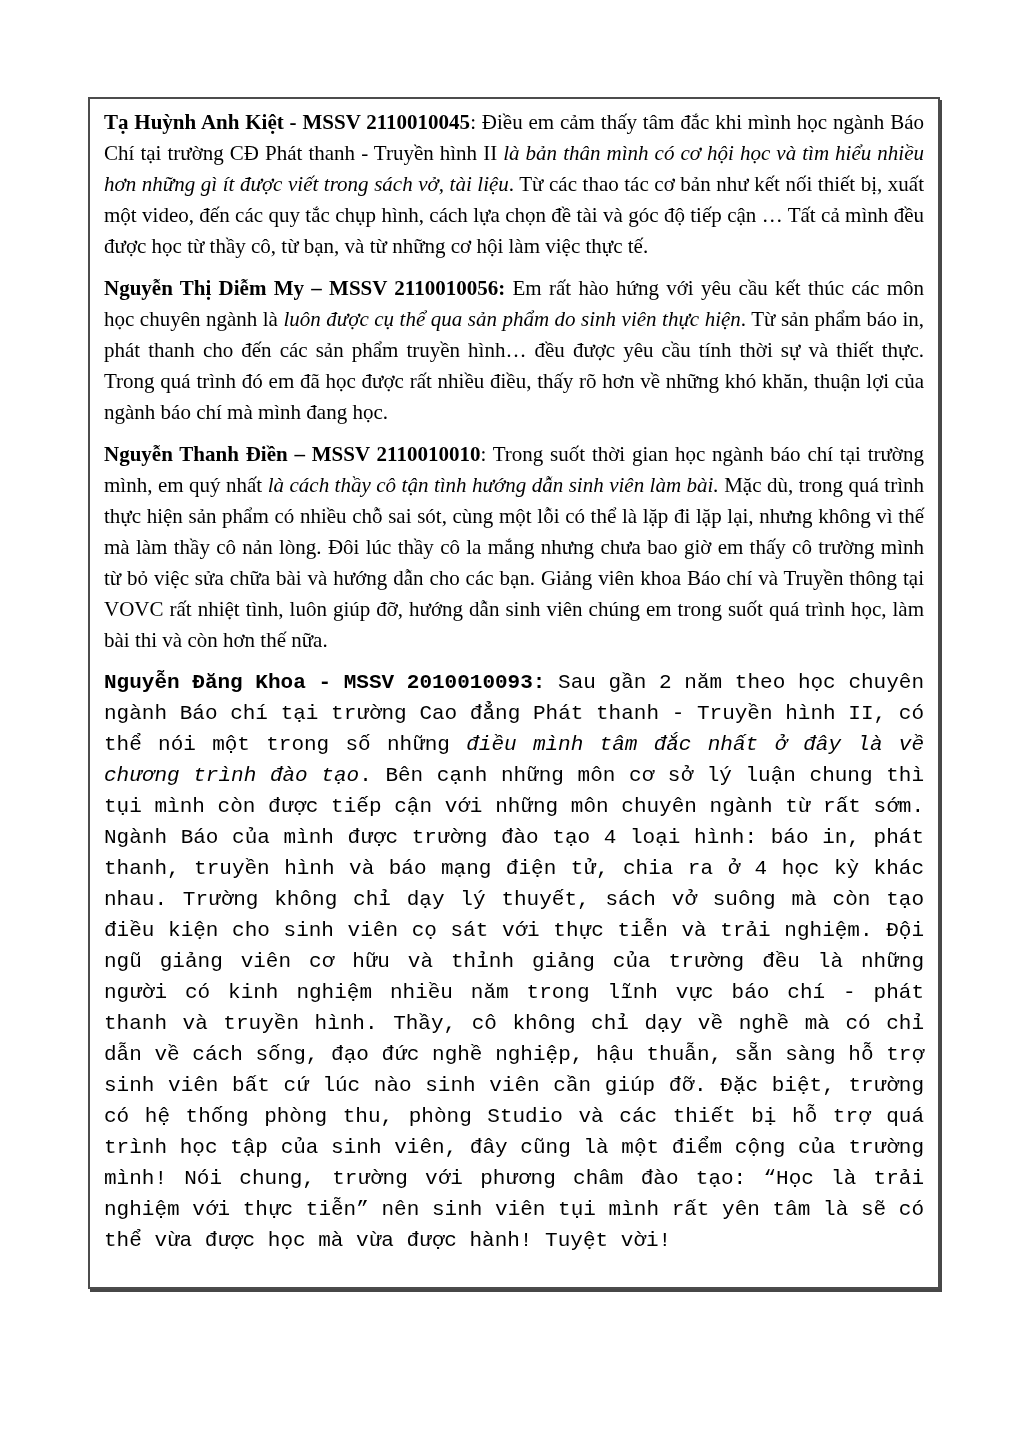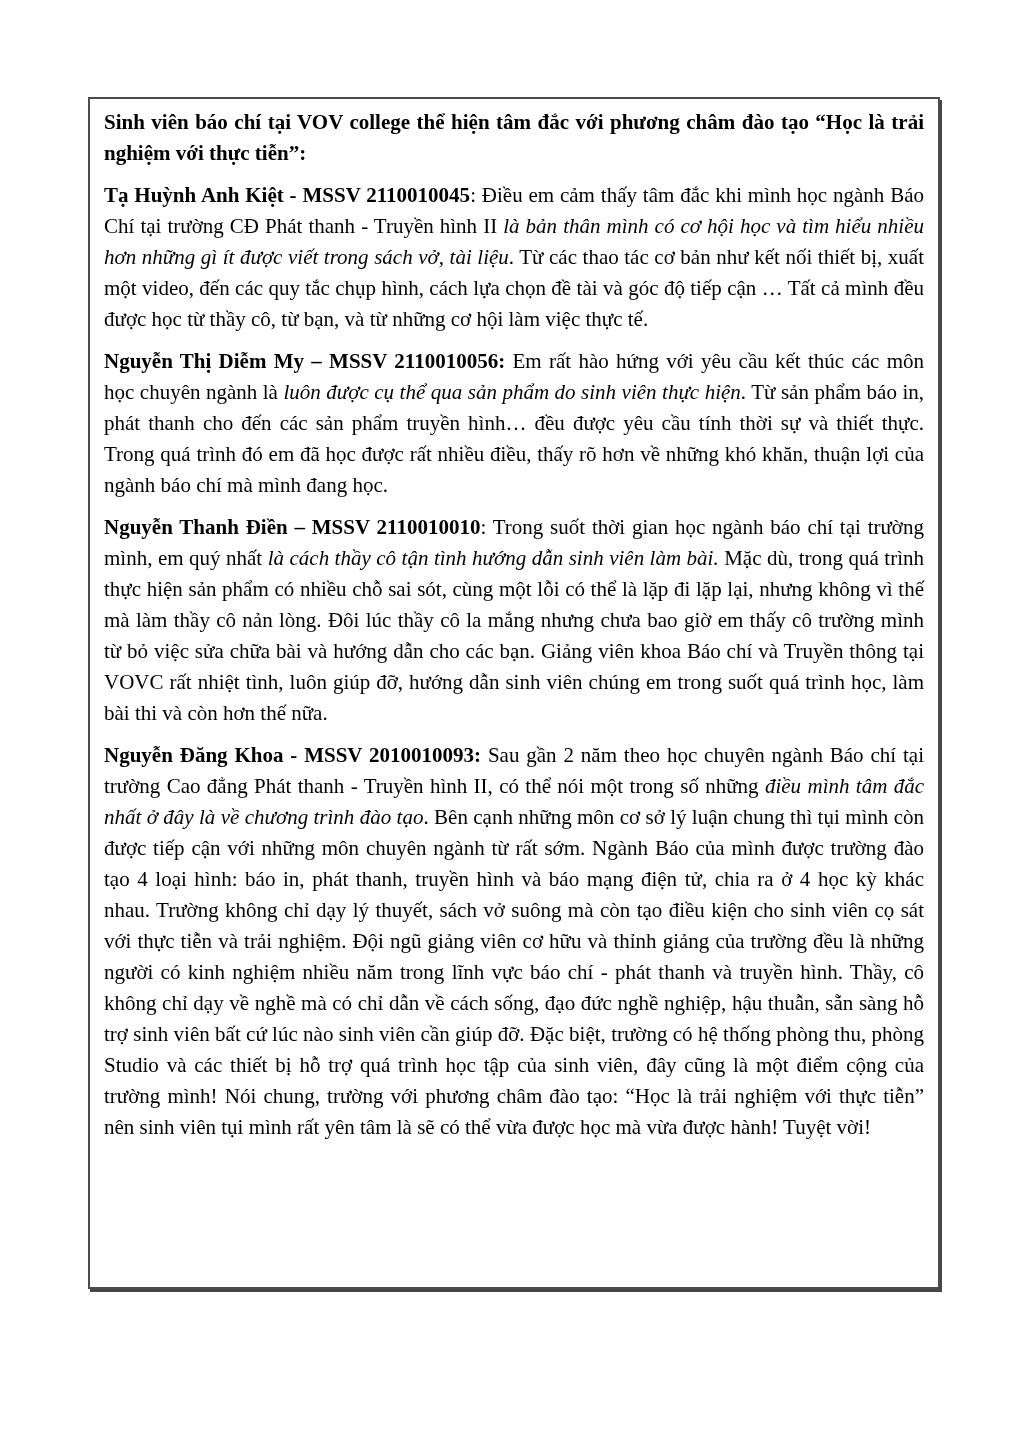--- a/index.html
+++ b/index.html
@@ -28,34 +28,33 @@
     background: #ffffff;
     padding: 8px 14px 10px 14px;
   }
   .para {
     margin: 0 0 11px 0;
     font-size: 21px;
     line-height: 31px;
     text-align: justify;
     text-justify: inter-word;
   }
-  .para:last-child { margin-bottom: 0; }
+  .para:last-child { margin-bottom: 0; font-family: Liberation Mono, monospace; }
   .heading {
     font-weight: bold;
   }
   .b { font-weight: bold; }
   .i { font-style: italic; }
 </style>
 </head>
 <body>
 
 <div class="page">
   <div class="textbox">
 
-    <p class="para heading"><span>Sinh viên báo chí tại VOV college thể hiện tâm đắc với phương châm đào tạo “Học là trải nghiệm với thực tiễn”:</span></p>
 
     <p class="para"><span class="b">Tạ Huỳnh Anh Kiệt - MSSV 2110010045</span><span>: Điều em cảm thấy tâm đắc khi mình học ngành Báo Chí tại trường CĐ Phát thanh - Truyền hình II </span><span class="i">là bản thân mình có cơ hội học và tìm hiểu nhiều hơn những gì ít được viết trong sách vở, tài liệu</span><span>. Từ các thao tác cơ bản như kết nối thiết bị, xuất một video, đến các quy tắc chụp hình, cách lựa chọn đề tài và góc độ tiếp cận … Tất cả mình đều được học từ thầy cô, từ bạn, và từ những cơ hội làm việc thực tế.</span></p>
 
     <p class="para"><span class="b">Nguyễn Thị Diễm My – MSSV 2110010056:</span><span> Em rất hào hứng với yêu cầu kết thúc các môn học chuyên ngành là </span><span class="i">luôn được cụ thể qua sản phẩm do sinh viên thực hiện</span><span>. Từ sản phẩm báo in, phát thanh cho đến các sản phẩm truyền hình… đều được yêu cầu tính thời sự và thiết thực. Trong quá trình đó em đã học được rất nhiều điều, thấy rõ hơn về những khó khăn, thuận lợi của ngành báo chí mà mình đang học.</span></p>
 
     <p class="para"><span class="b">Nguyễn Thanh Điền – MSSV 2110010010</span><span>: Trong suốt thời gian học ngành báo chí tại trường mình, em quý nhất </span><span class="i">là cách thầy cô tận tình hướng dẫn sinh viên làm bài.</span><span> Mặc dù, trong quá trình thực hiện sản phẩm có nhiều chỗ sai sót, cùng một lỗi có thể là lặp đi lặp lại, nhưng không vì thế mà làm thầy cô nản lòng. Đôi lúc thầy cô la mắng nhưng chưa bao giờ em thấy cô trường mình từ bỏ việc sửa chữa bài và hướng dẫn cho các bạn. Giảng viên khoa Báo chí và Truyền thông tại VOVC rất nhiệt tình, luôn giúp đỡ, hướng dẫn sinh viên chúng em trong suốt quá trình học, làm bài thi và còn hơn thế nữa.</span></p>
 
     <p class="para"><span class="b">Nguyễn Đăng Khoa - MSSV 2010010093:</span><span> Sau gần 2 năm theo học chuyên ngành Báo chí tại trường Cao đẳng Phát thanh - Truyền hình II, có thể nói một trong số những </span><span class="i">điều mình tâm đắc nhất ở đây là về chương trình đào tạo</span><span>. Bên cạnh những môn cơ sở lý luận chung thì tụi mình còn được tiếp cận với những môn chuyên ngành từ rất sớm. Ngành Báo của mình được trường đào tạo 4 loại hình: báo in, phát thanh, truyền hình và báo mạng điện tử, chia ra ở 4 học kỳ khác nhau. Trường không chỉ dạy lý thuyết, sách vở suông mà còn tạo điều kiện cho sinh viên cọ sát với thực tiễn và trải nghiệm. Đội ngũ giảng viên cơ hữu và thỉnh giảng của trường đều là những người có kinh nghiệm nhiều năm trong lĩnh vực báo chí - phát thanh và truyền hình. Thầy, cô không chỉ dạy về nghề mà có chỉ dẫn về cách sống, đạo đức nghề nghiệp, hậu thuẫn, sẵn sàng hỗ trợ sinh viên bất cứ lúc nào sinh viên cần giúp đỡ. Đặc biệt, trường có hệ thống phòng thu, phòng Studio và các thiết bị hỗ trợ quá trình học tập của sinh viên, đây cũng là một điểm cộng của trường mình!   Nói chung, trường với phương châm đào tạo: “Học là trải nghiệm với thực tiễn” nên sinh viên tụi mình rất yên tâm là sẽ có thể vừa được học mà vừa được hành! Tuyệt vời!</span></p>
 
   </div>

